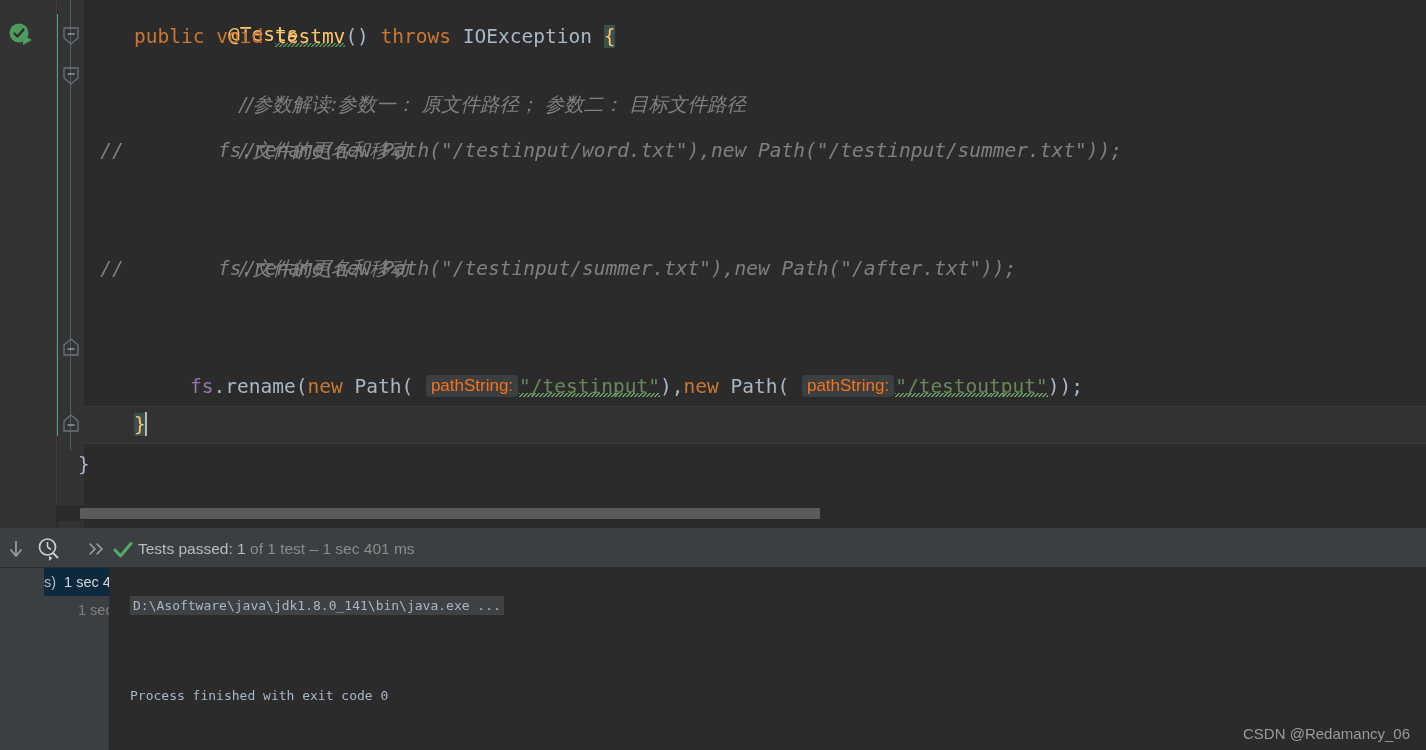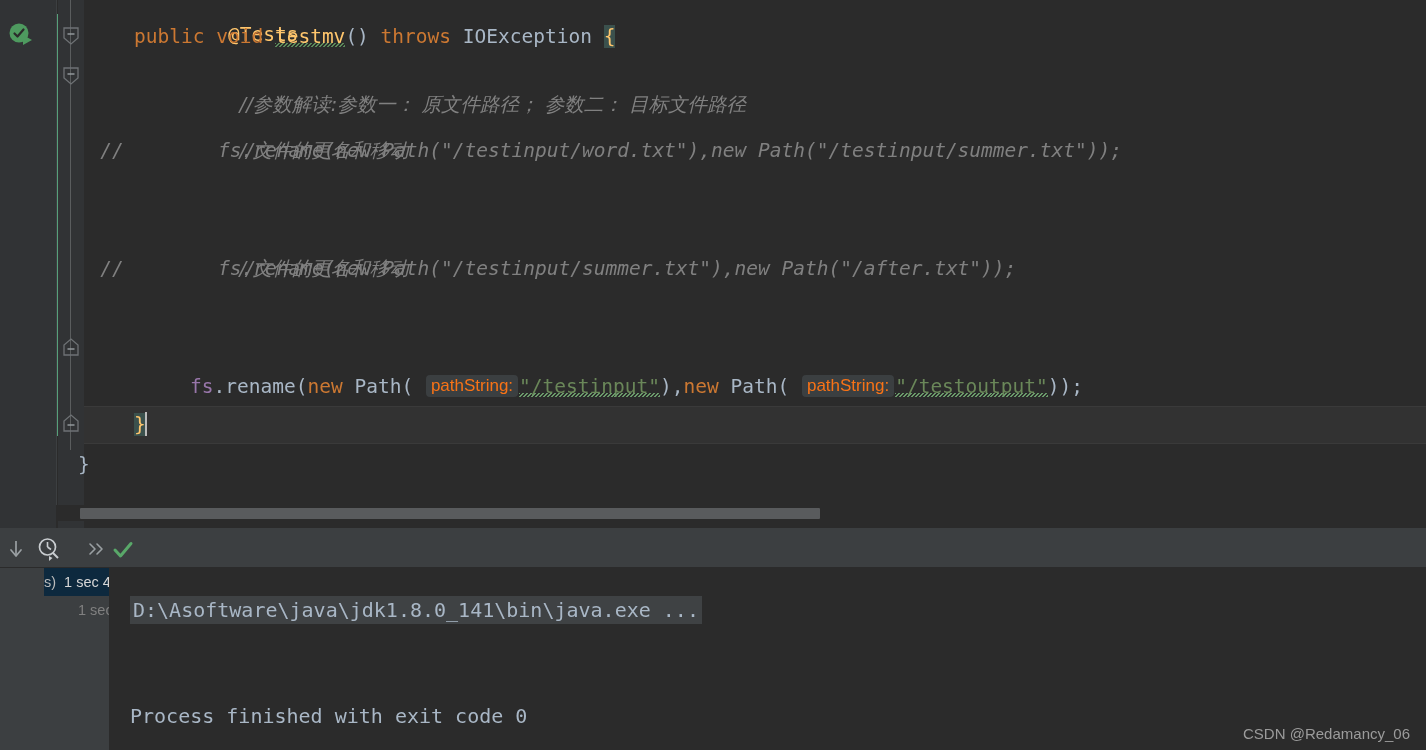--- a/index.html
+++ b/index.html
@@ -133,21 +133,21 @@
   .tt-row.dim .dur { color: #808080; }
 
   
   .console {
     position: absolute; left: 110px; top: 40px; width: 1316px; height: 182px;
     background: #2b2b2b; overflow: hidden;
   }
   .con-line {
     position: absolute; left: 20px; white-space: pre;
     font-family: "DejaVu Sans Mono","Liberation Mono", monospace;
-    font-size: 20px; color: #a9b7c6;
+    font-size: 13px; color: #a9b7c6;
   }
   .con-hl { background: #3f4244; padding: 2px 3px; }
 
   .watermark {
     position: absolute; right: 16px; bottom: 8px;
     font-family: "Liberation Sans", sans-serif; font-size: 15px; color: #9b9b9b;
   }
 </style>
 </head>
 <body>
@@ -265,28 +265,29 @@
           <path d="M11 6 L16 11 L11 16" fill="none" stroke="#9aa0a3" stroke-width="1.6" stroke-linecap="round" stroke-linejoin="round"></path>
         </svg>
       </div>
 
       <div class="tb-icon" style="left:112px; top:11px;">
         <svg width="22" height="22" viewBox="0 0 22 22">
           <path d="M3 11 L8.5 17 L19 4.5" fill="none" stroke="#59a869" stroke-width="3" stroke-linecap="round" stroke-linejoin="round"></path>
         </svg>
       </div>
 
+      <div class="status-line" style="left:138px;"><span class="st-ok">Tests passed: </span><span class="st-ok">1</span><span class="st-dim"> of 1 test </span><span class="st-dim">– </span><span class="st-dim">1 sec 401 ms</span></div>
     </div>
 
     <div class="test-tree">
       <div class="tt-row sel" style="padding-left:0;"><span class="trunc" style="padding-left:0;">s)</span><span class="dur" style="padding-left:8px;">1 sec 401 ms</span></div>
       <div class="tt-row dim"><span class="dur" style="padding-left:34px;">1 sec 401 ms</span></div>
     </div>
 
     <div class="console">
       <div class="con-line" style="top:30px;"><span class="con-hl">D:\Asoftware\java\jdk1.8.0_141\bin\java.exe ...</span></div>
-      <div class="con-line" style="top:136px;">Process finished with exit code 0</div>
+      <div class="con-line" style="top:120px;">Process finished with exit code 0</div>
     </div>
 
     <div class="watermark">CSDN @Redamancy_06</div>
   </div>
 
 </div>
 
 </body></html>

